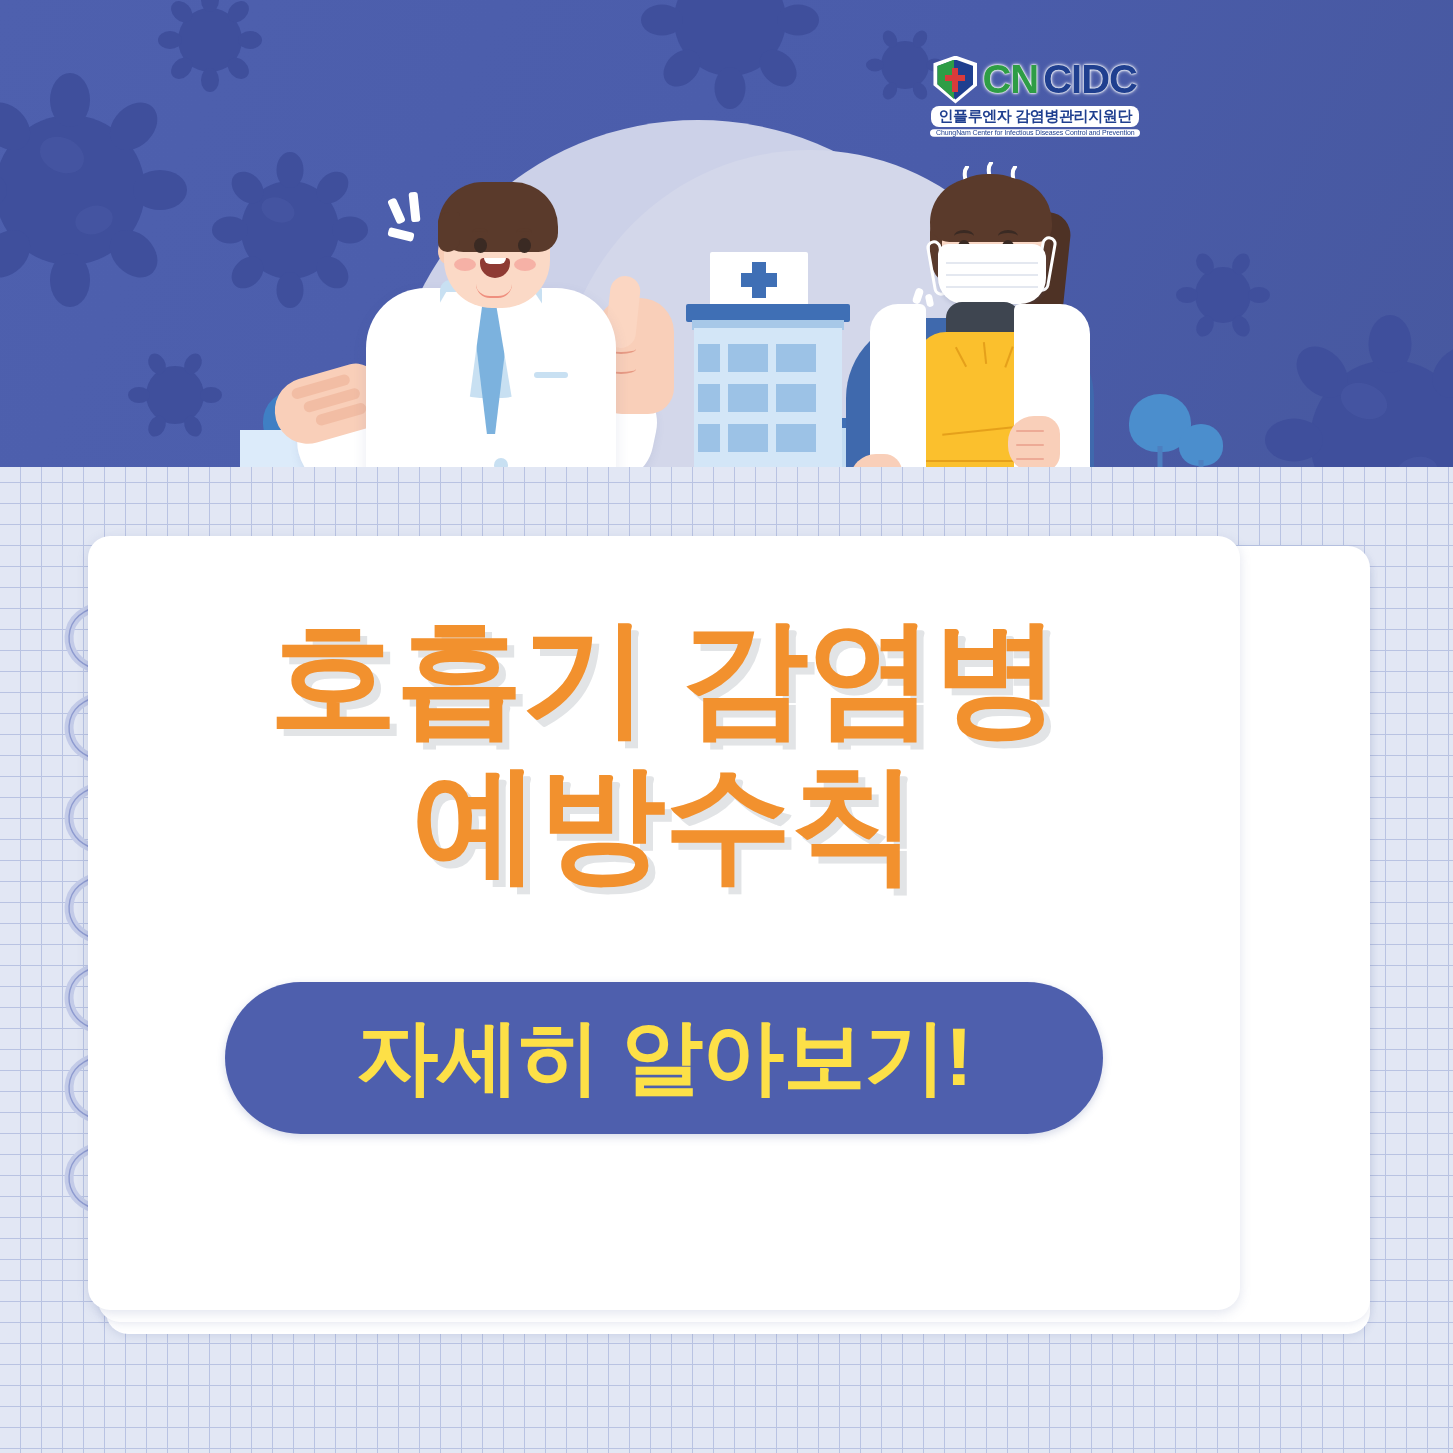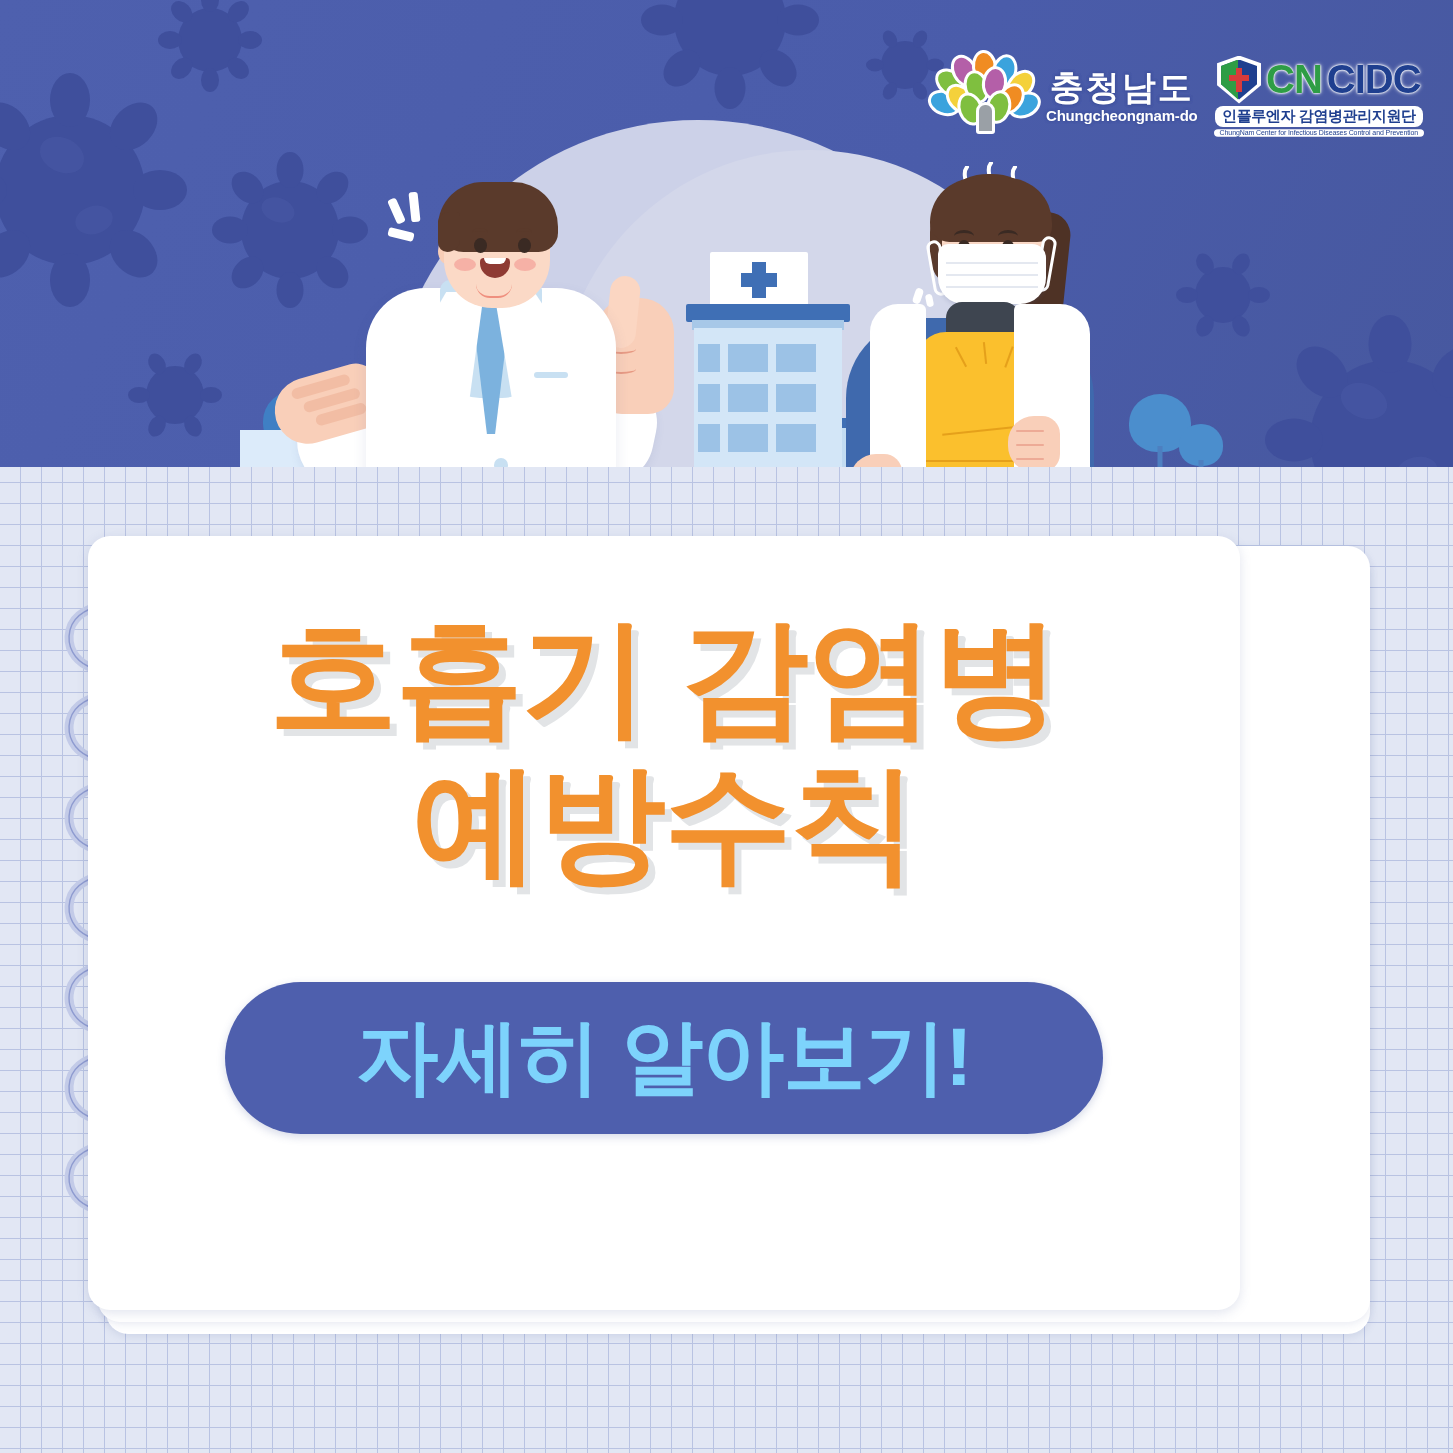--- a/index.html
+++ b/index.html
@@ -191,21 +191,21 @@
     letter-spacing:-2px;
     text-shadow:7px 7px 0 #e2e4e6;
     white-space:pre-line;
   }
   .cta{
     position:absolute;left:50%;transform:translateX(-50%);top:446px;
     width:878px;height:152px;background:#4e5fad;border-radius:76px;
     display:flex;align-items:center;justify-content:center;
     box-shadow:0 3px 8px rgba(70,85,150,.22);
   }
-  .cta span{font-size:82px;font-weight:bold;color:#7dd3fc;letter-spacing:-1px;}
+  .cta span{font-size:82px;font-weight:bold;color:#fde047;letter-spacing:-1px;}
   .subline{
     position:absolute;left:0;top:634px;width:100%;text-align:center;
     font-size:62px;font-weight:bold;color:#3f3f3f;letter-spacing:-2.5px;
   }
 </style>
 </head>
 <body>
 
 <div id="poster">
 
@@ -436,42 +436,20 @@
           <i style="top:42px;"></i>
       </div>
       <div class="pt-fist" style="left:4px;top:294px;width:52px;height:56px;">
         
       </div>
       <div class="spark" style="left:68px;top:128px;width:8px;height:16px;border-radius:4px;transform:rotate(18deg);"></div>
       <div class="spark" style="left:80px;top:134px;width:7px;height:13px;border-radius:4px;transform:rotate(-12deg);"></div>
     </div>
 
     <div class="logos">
-      <div class="logo-cnd">
-        <div class="tree-logo">
-          <div class="petal" style="left:2px;top:30px;background:#3aa3dd;transform:rotate(-70deg);"></div>
-          <div class="petal" style="left:8px;top:10px;background:#7fbf3f;transform:rotate(-50deg);"></div>
-          <div class="petal" style="left:22px;top:-2px;background:#b45fa8;transform:rotate(-28deg);"></div>
-          <div class="petal" style="left:42px;top:-6px;background:#f08c22;transform:rotate(-6deg);"></div>
-          <div class="petal" style="left:62px;top:-2px;background:#3aa3dd;transform:rotate(16deg);"></div>
-          <div class="petal" style="left:78px;top:12px;background:#f4d13b;transform:rotate(42deg);"></div>
-          <div class="petal" style="left:82px;top:32px;background:#3aa3dd;transform:rotate(66deg);"></div>
-          <div class="petal" style="left:18px;top:26px;background:#f4d13b;transform:rotate(-42deg);"></div>
-          <div class="petal" style="left:34px;top:14px;background:#7fbf3f;transform:rotate(-16deg);"></div>
-          <div class="petal" style="left:52px;top:10px;background:#b45fa8;transform:rotate(8deg);"></div>
-          <div class="petal" style="left:68px;top:26px;background:#f08c22;transform:rotate(36deg);"></div>
-          <div class="petal" style="left:28px;top:36px;background:#7fbf3f;transform:rotate(-20deg);"></div>
-          <div class="petal" style="left:56px;top:34px;background:#7fbf3f;transform:rotate(14deg);"></div>
-          <div class="tree-trunk2"></div>
-        </div>
-        <div class="cnd-text">
-          <div class="cnd-ko">충청남도</div>
-          <div class="cnd-en">Chungcheongnam-do</div>
-        </div>
-      </div>
 
       <div class="logo-cnc">
         <div class="cnc-row">
           <div class="shield">
             <div class="inner"></div>
               <div class="grn"></div>
             <div class="cr-v"></div>
               <div class="cr-h"></div>
           </div>
           <div class="cnc-cn">CN</div>

